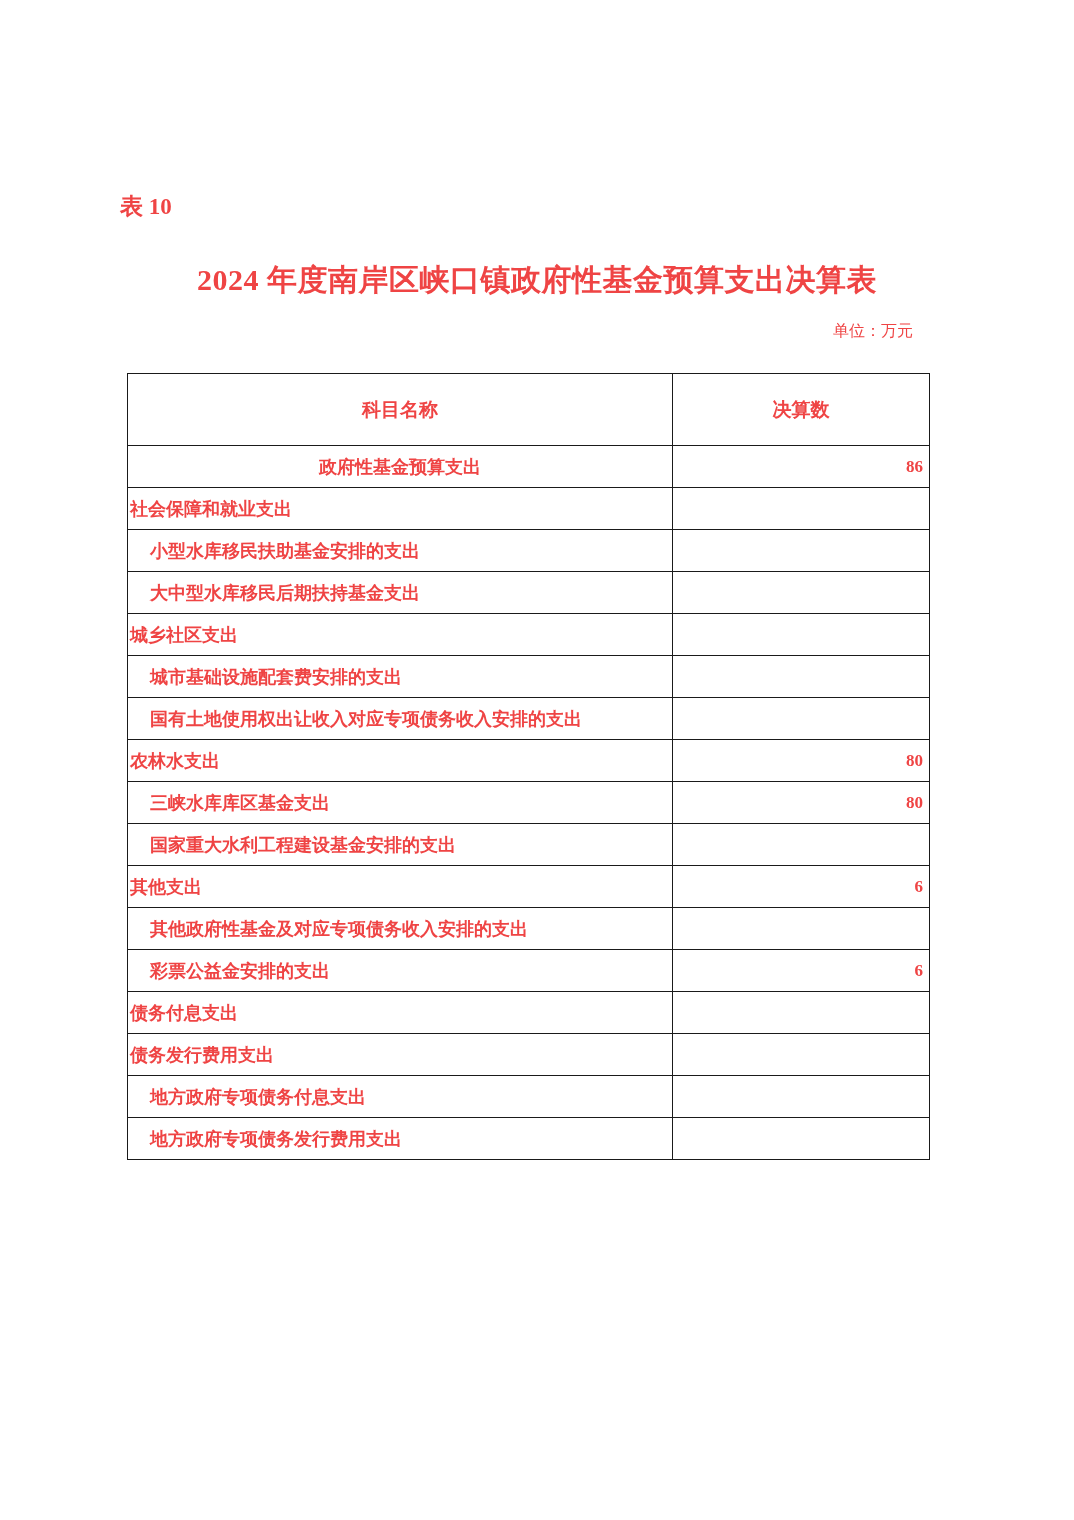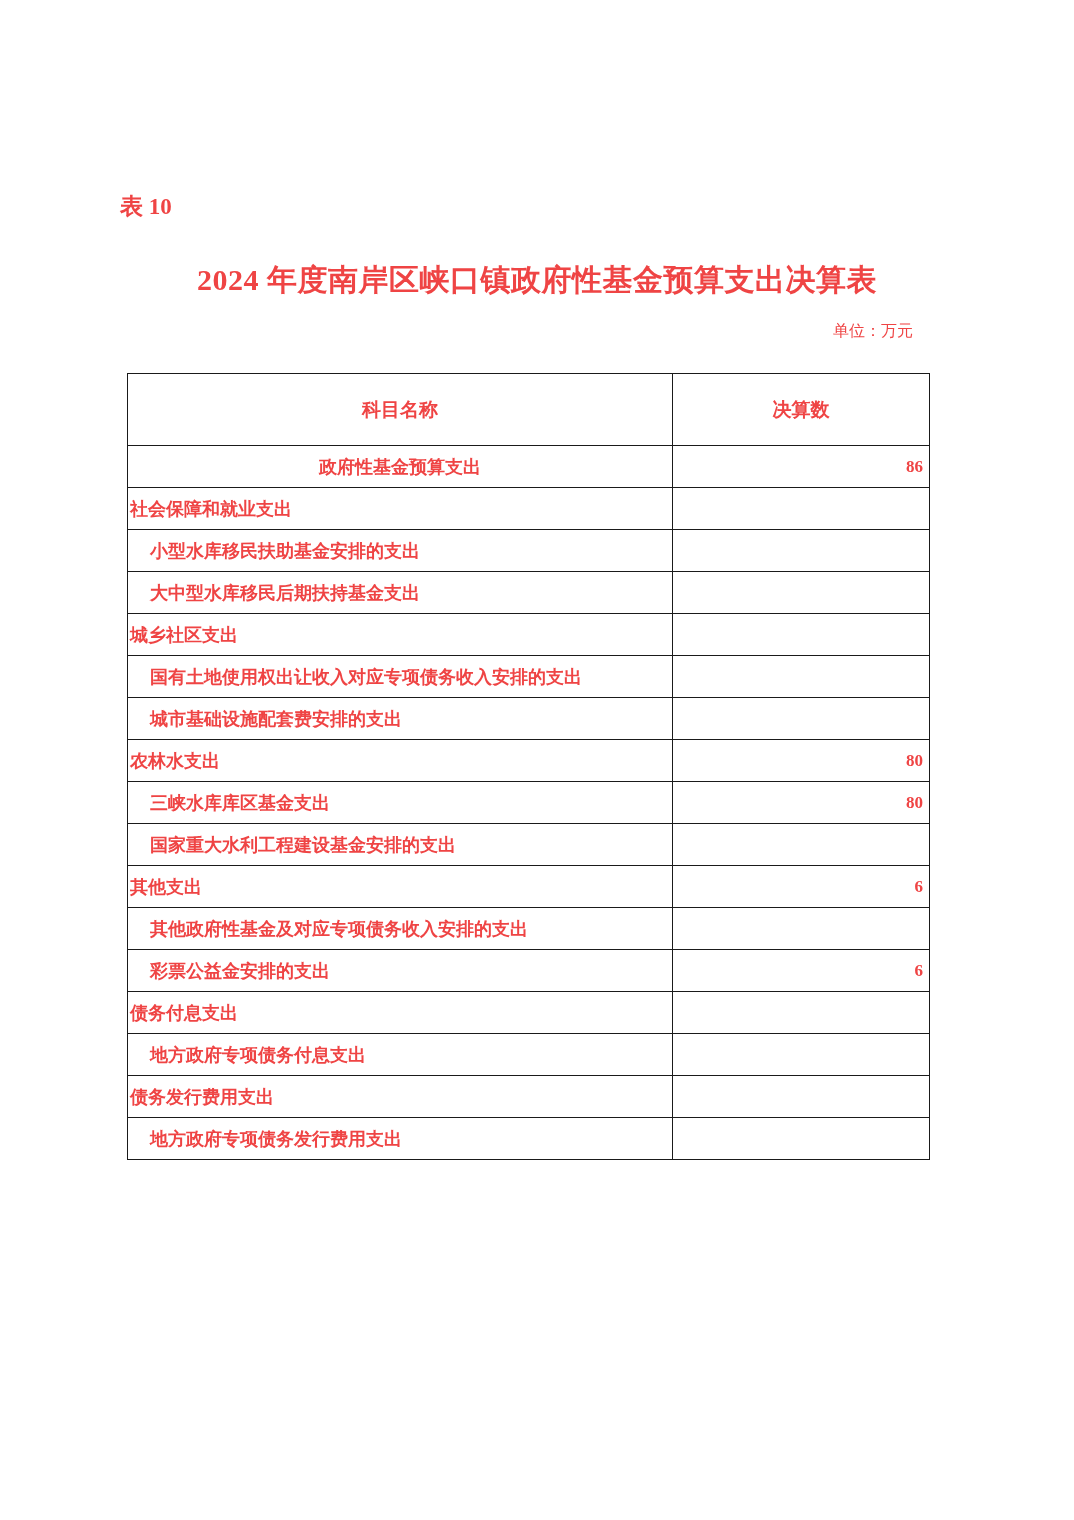--- a/index.html
+++ b/index.html
@@ -126,25 +126,25 @@
         </tr>
         <tr>
           <td class="subject item">大中型水库移民后期扶持基金支出</td>
           <td class="amount"></td>
         </tr>
         <tr>
           <td class="subject category">城乡社区支出</td>
           <td class="amount"></td>
         </tr>
         <tr>
-          <td class="subject item">国有土地使用权出让收入对应专项债务收入安排的支出</td>
+          <td class="subject item">城市基础设施配套费安排的支出</td>
           <td class="amount"></td>
         </tr>
         <tr>
-          <td class="subject item">城市基础设施配套费安排的支出</td>
+          <td class="subject item">国有土地使用权出让收入对应专项债务收入安排的支出</td>
           <td class="amount"></td>
         </tr>
         <tr>
           <td class="subject category">农林水支出</td>
           <td class="amount">80</td>
         </tr>
         <tr>
           <td class="subject item">三峡水库库区基金支出</td>
           <td class="amount">80</td>
         </tr>
@@ -162,25 +162,25 @@
         </tr>
         <tr>
           <td class="subject item">彩票公益金安排的支出</td>
           <td class="amount">6</td>
         </tr>
         <tr>
           <td class="subject category">债务付息支出</td>
           <td class="amount"></td>
         </tr>
         <tr>
-          <td class="subject item">地方政府专项债务付息支出</td>
+          <td class="subject category">债务发行费用支出</td>
           <td class="amount"></td>
         </tr>
         <tr>
-          <td class="subject category">债务发行费用支出</td>
+          <td class="subject item">地方政府专项债务付息支出</td>
           <td class="amount"></td>
         </tr>
         <tr>
           <td class="subject item">地方政府专项债务发行费用支出</td>
           <td class="amount"></td>
         </tr>
       </tbody>
   </table>
 
   <div class="page-number">— 39 —</div>

